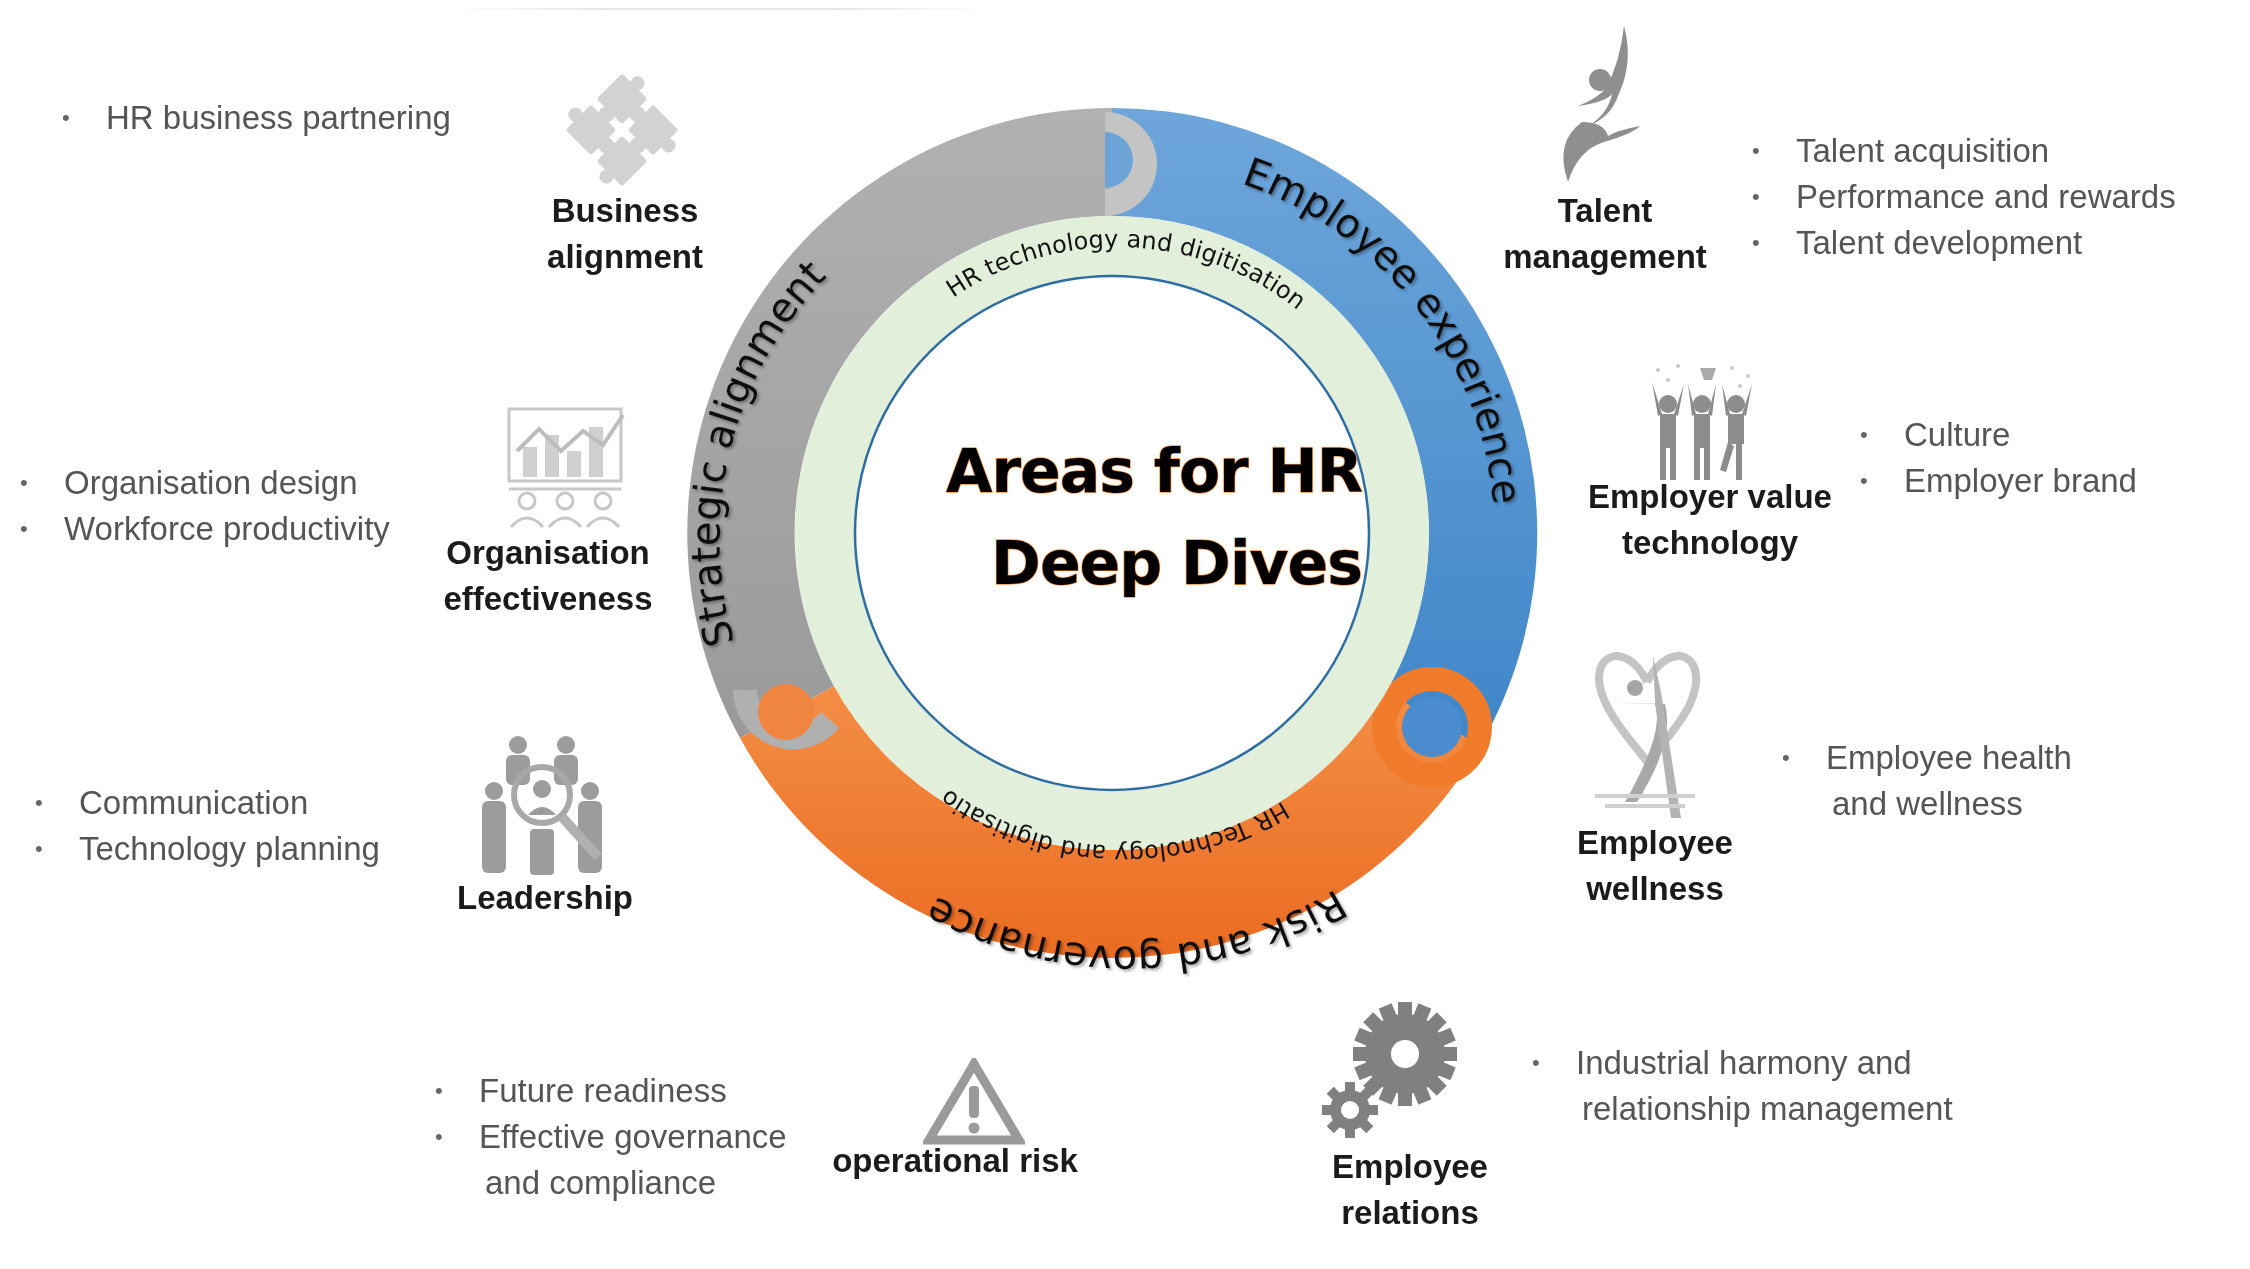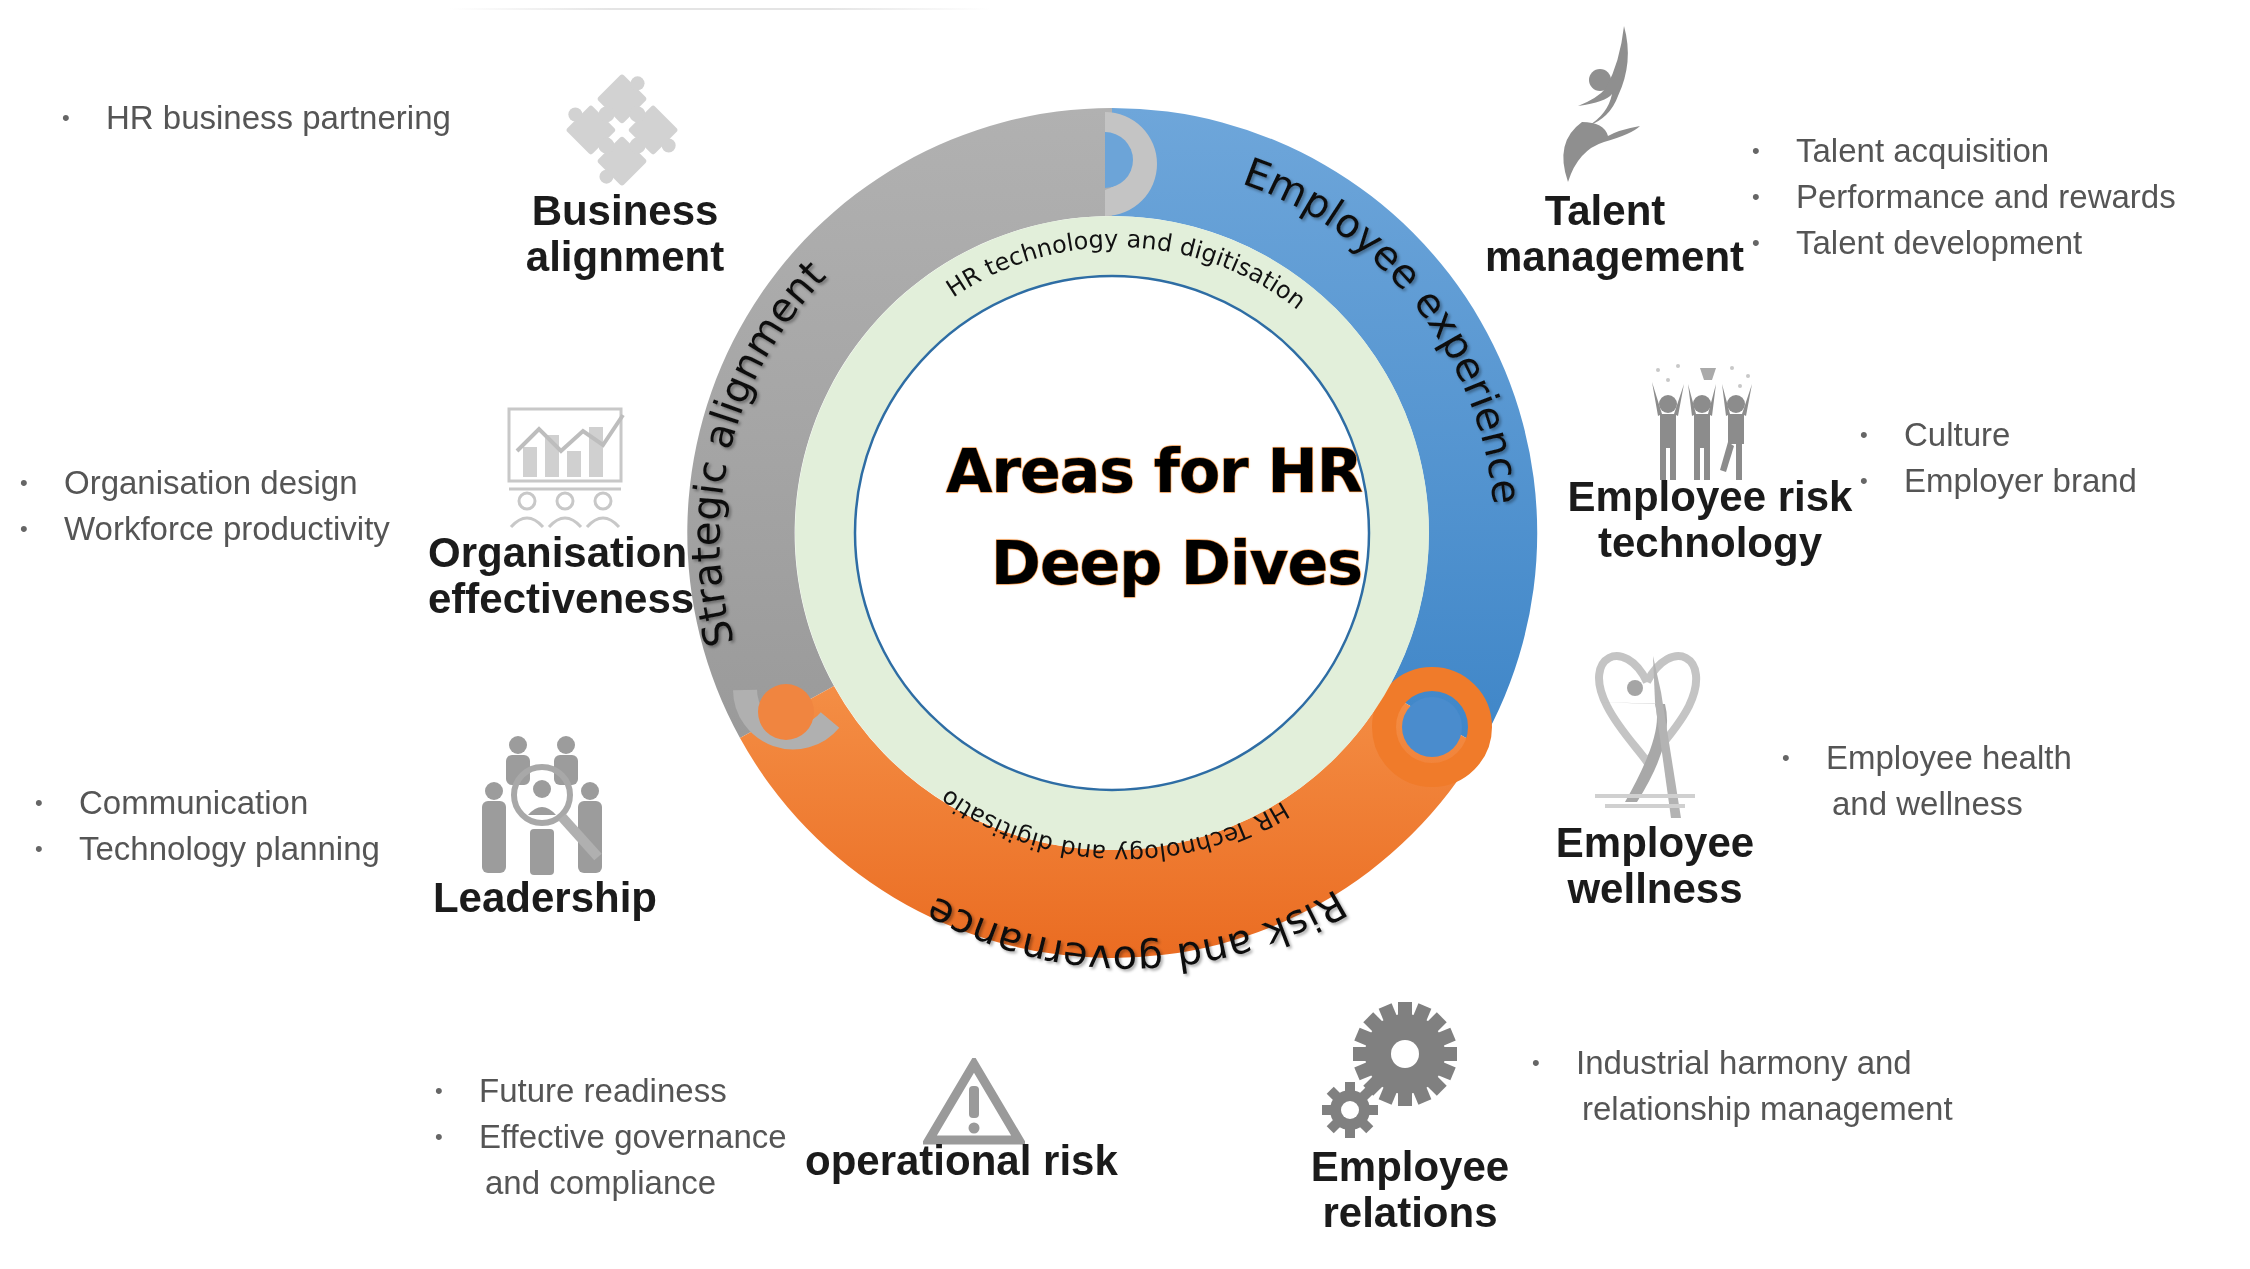--- a/index.html
+++ b/index.html
@@ -6,21 +6,21 @@
   body { width:2250px; height:1269px; position:relative; overflow:hidden;
          font-family:"Liberation Sans", "DejaVu Sans", sans-serif; }
   .topline { position:absolute; left:450px; top:8px; width:540px; height:2px;
              background:linear-gradient(90deg, rgba(220,220,220,0), #e4e4e4 30%, #e4e4e4 70%, rgba(220,220,220,0)); }
   #wheel { position:absolute; left:0; top:0; width:2250px; height:1269px; }
   .title { position:absolute; left:862px; top:425px; width:500px; text-align:right;
            font-family:"DejaVu Sans", sans-serif; font-weight:bold; font-size:60px; line-height:92px;
            color:#000; -webkit-text-stroke:1px #e8812b; paint-order:stroke fill;
            text-shadow:0 0 2px #f08a30; letter-spacing:-1px; }
   .title span { display:block; }
-  .label { position:absolute; text-align:center; font-weight:bold; font-size:42px; line-height:46px;
+  .label { position:absolute; text-align:center; font-weight:bold; font-size:33px; line-height:46px;
            color:#1b1b1b; font-family:"Liberation Sans", sans-serif; }
   .label span { display:block; white-space:nowrap; }
   .bullets { position:absolute; margin:0; padding:0; list-style:none; color:#555555;
              font-size:33px; line-height:46px; font-family:"Liberation Sans", sans-serif; }
   .bullets li { position:relative; padding-left:44px; white-space:nowrap; }
   .bullets li::before { content:"\2022"; position:absolute; left:0; top:0; font-size:22px; color:#666; }
   .bullets li .cont { display:block; padding-left:0; }
   .icon { position:absolute; }
 </style>
 </head>
@@ -272,21 +272,21 @@
       <rect x="56" y="84" width="6" height="34"></rect>
     <path d="M40 22 L48 52 L44 54 Z M68 22 L60 52 L64 54 Z"></path>
     <circle cx="88" cy="42" r="9"></circle>
       <rect x="80" y="52" width="16" height="30"></rect>
       <path d="M80 80 L72 108 L78 110 L86 84 Z"></path>
       <rect x="88" y="80" width="6" height="38"></rect>
     <path d="M74 22 L82 52 L78 54 Z M104 22 L94 52 L98 54 Z"></path>
   </g>
 </svg>
 <div class="label" style="left:1560px;top:474px;width:300px">
-  <span>Employee risk</span>
+  <span>Employer value</span>
   <span>technology</span>
 </div>
 <ul class="bullets" style="left:1860px;top:412px">
   <li>Culture</li>
   <li>Employer brand</li>
 </ul>
 
 <svg class="icon" style="left:1548px;top:22px" width="110" height="168" viewBox="0 0 110 168">
   <g fill="#8f8f8f">
     <circle cx="52" cy="58" r="11"></circle>

